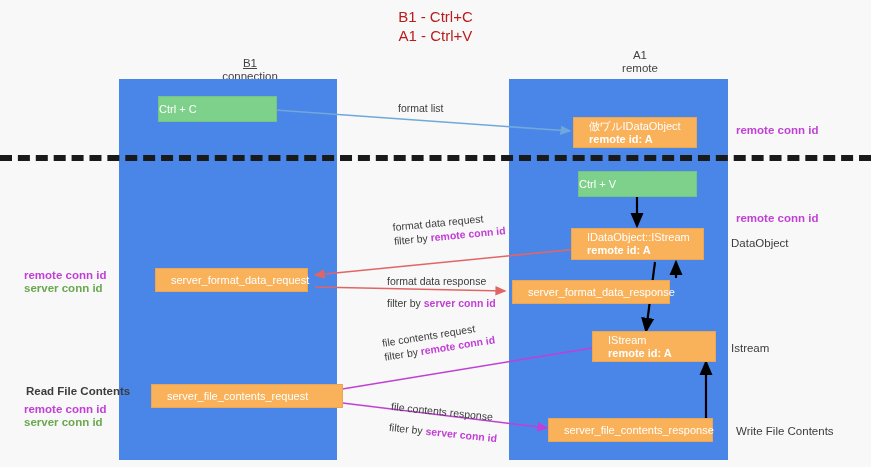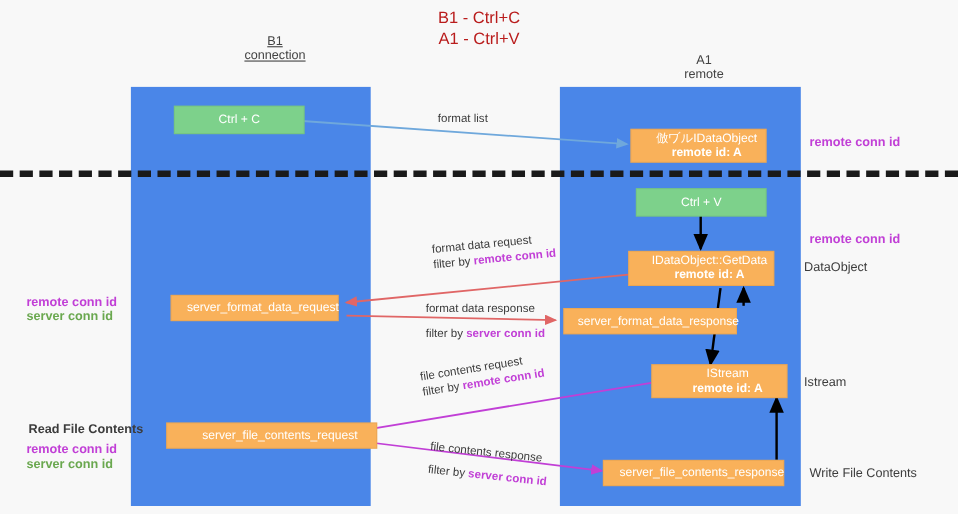--- a/index.html
+++ b/index.html
@@ -32,21 +32,21 @@
   
   .divider{
     left:0;top:155px;width:871px;height:0;
     border-top:6px dashed #1a1a1a;
   }
 
   
   .node{
     box-sizing:border-box;
     display:flex;flex-direction:column;
-    align-items:center;justify-content:center;
+    align-items:flex-start;justify-content:center;
     font-size:11px;line-height:13px;
     color:#ffffff;
     text-align:center;
     border:1px solid rgba(0,0,0,.06);
   }
   .node.green{background:#7dd18b;}
   .node.orange{background:#f9b15a;padding-left:15px;}
   .node .l2{display:block;font-weight:bold;}
 
   
@@ -67,21 +67,21 @@
 </head>
 <body>
 
 <div class="canvas">
 
   <div class="abs title">
     <div>B1 - Ctrl+C</div>
     <div>A1 - Ctrl+V</div>
   </div>
 
-  <div class="abs colhead" style="left:150px;top:32px;width:200px;text-decoration:underline;">
+  <div class="abs colhead" style="left:150px;top:57px;width:200px;text-decoration:underline;">
     <div>B1</div>
     <div>connection</div>
   </div>
   <div class="abs colhead" style="left:540px;top:49px;width:200px;">
     <div>A1</div>
     <div>remote</div>
   </div>
 
   <div class="abs lane" style="left:119px;top:79px;width:218px;height:381px;"></div>
   <div class="abs lane" style="left:509px;top:79px;width:219px;height:381px;"></div>
@@ -130,21 +130,21 @@
   <div class="abs node orange" style="left:573px;top:117px;width:124px;height:31px;">
     <span>倣ヷルIDataObject</span>
     <span class="l2">remote id: A</span>
   </div>
 
   <div class="abs node green" style="left:578px;top:171px;width:119px;height:26px;">
     <span>Ctrl + V</span>
   </div>
 
   <div class="abs node orange" style="left:571px;top:228px;width:133px;height:32px;">
-    <span>IDataObject::GetData</span>
+    <span>IDataObject::IStream</span>
     <span class="l2">remote id: A</span>
   </div>
 
   <div class="abs node orange" style="left:155px;top:268px;width:153px;height:24px;">
     <span>server_format_data_request</span>
   </div>
 
   <div class="abs node orange" style="left:512px;top:280px;width:158px;height:24px;">
     <span>server_format_data_response</span>
   </div>

